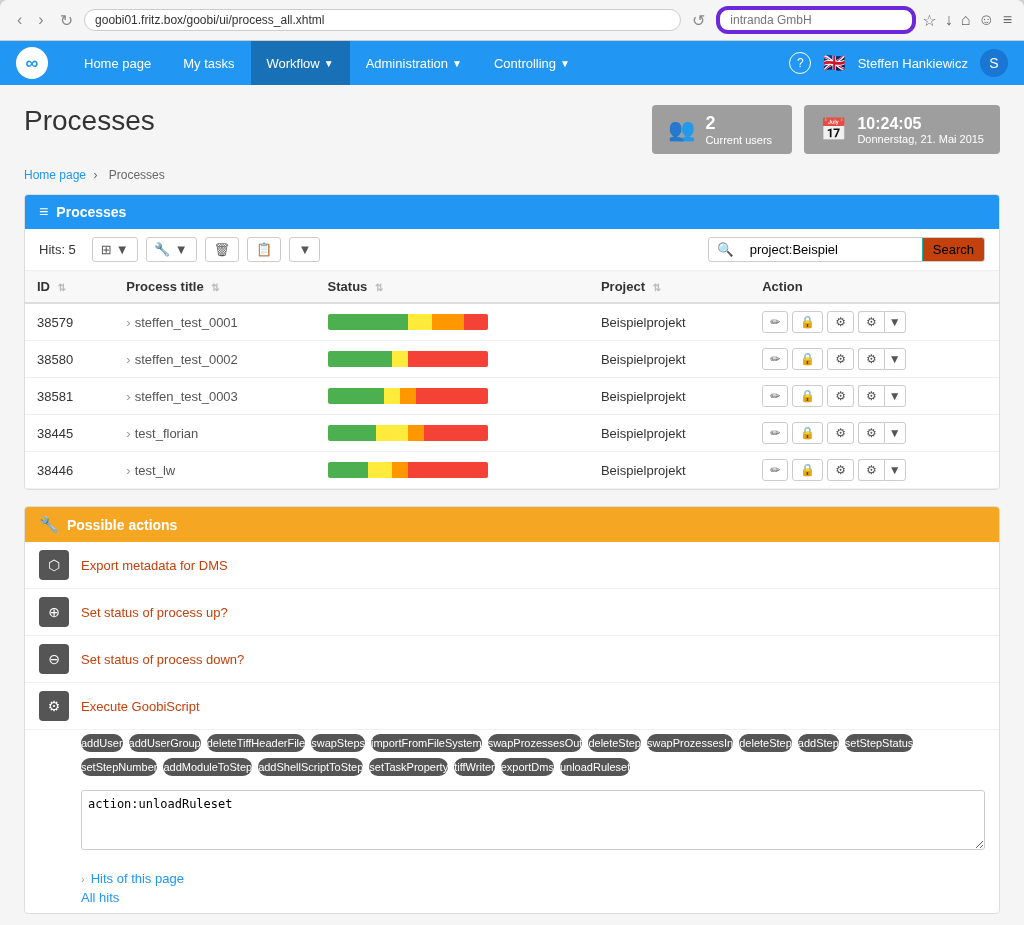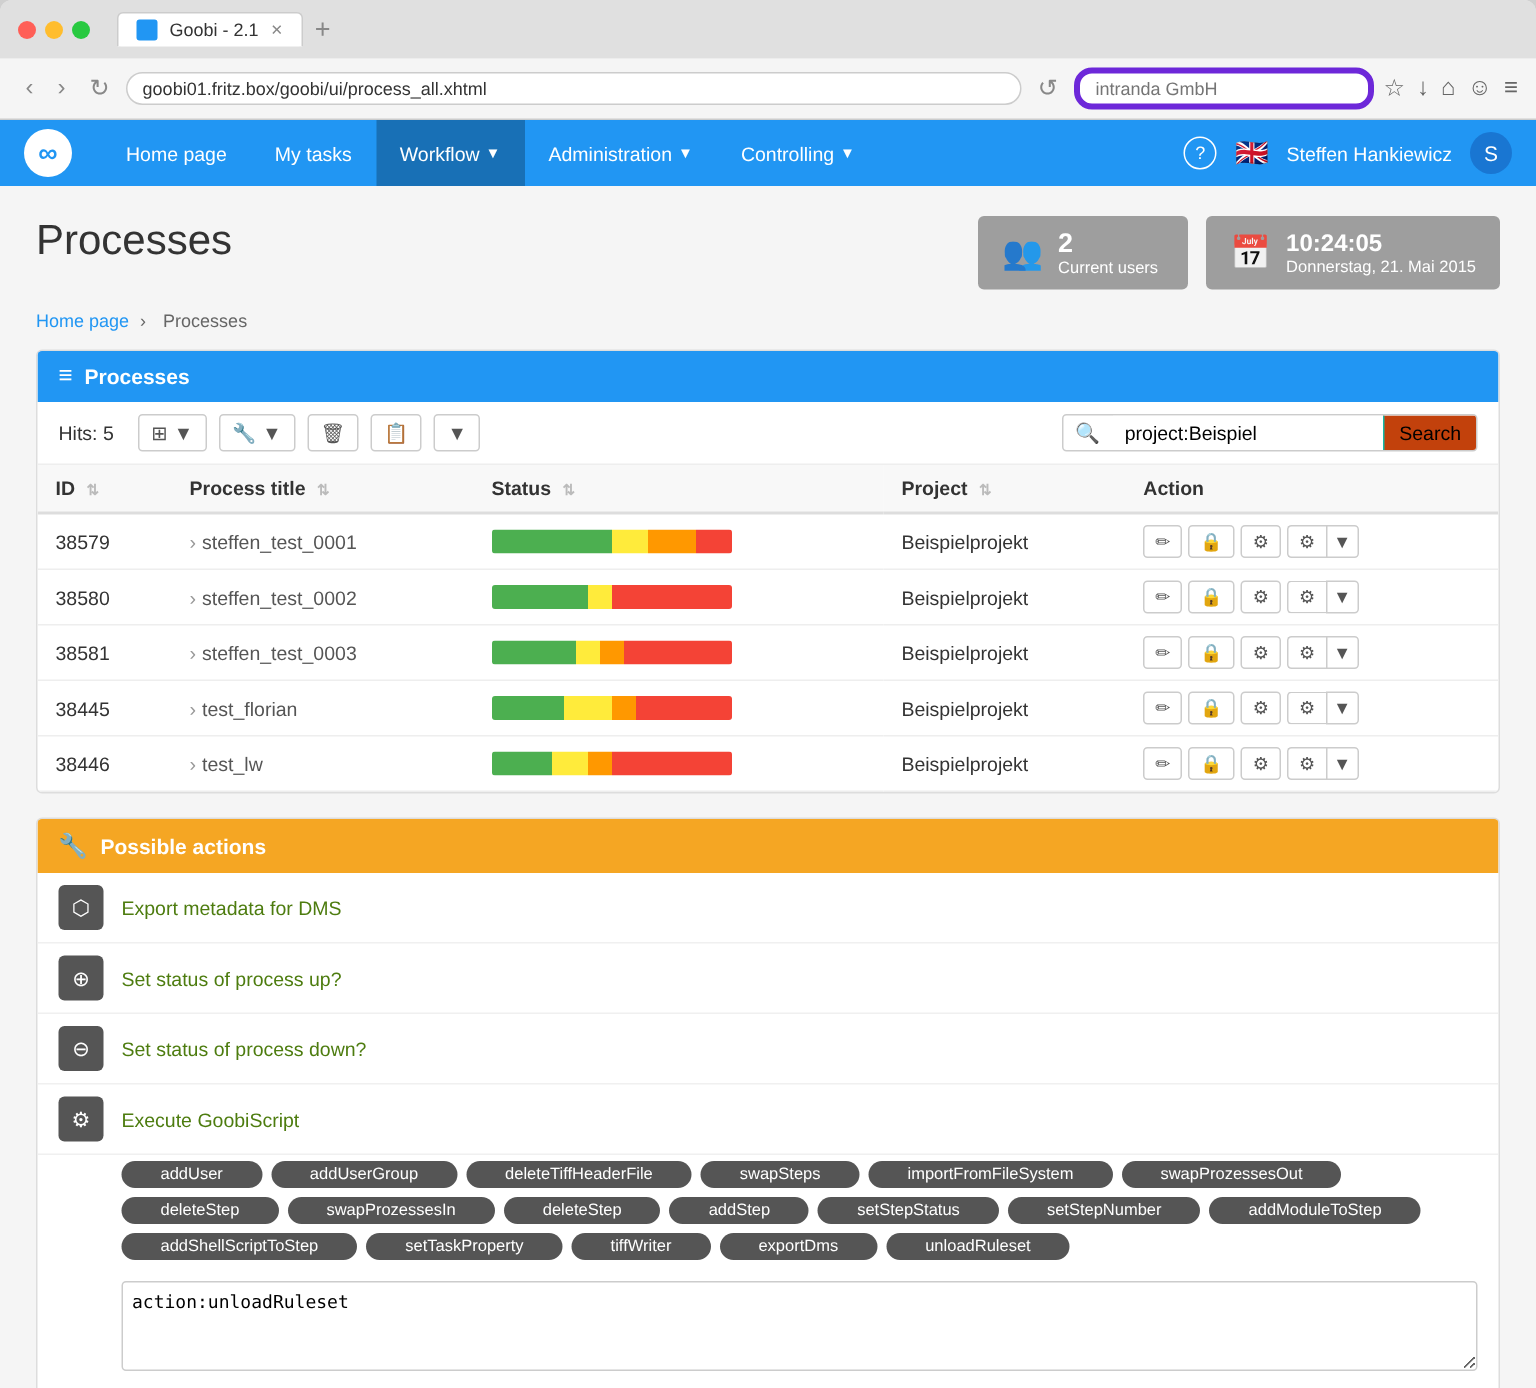--- a/index.html
+++ b/index.html
@@ -98,56 +98,41 @@
     .action-btns { display: flex; gap: 4px; align-items: center; }
     .act-btn { background: #fff; border: 1px solid #ccc; border-radius: 3px; padding: 3px 7px; cursor: pointer; font-size: 12px; color: #555; }
     .act-btn-split { display: flex; }
     .act-btn-split .main { border-right: none; border-radius: 3px 0 0 3px; }
     .act-btn-split .arrow { border-radius: 0 3px 3px 0; padding: 3px 4px; }
 
     
     .action-row { display: flex; align-items: center; padding: 8px 14px; gap: 12px; border-bottom: 1px solid #f0f0f0; }
     .action-row:last-child { border-bottom: none; }
     .action-icon { width: 30px; height: 30px; background: #555; border-radius: 4px; display: flex; align-items: center; justify-content: center; color: #fff; font-size: 14px; flex-shrink: 0; }
-    .action-link { color: #4d7c0f; text-decoration: none; cursor: pointer; font-size: 13px; }
+    .action-link { color: #c2410c; text-decoration: none; cursor: pointer; font-size: 13px; }
 
     
     .script-tags { display: flex; flex-wrap: wrap; gap: 6px; padding: 4px 14px 10px 56px; }
-    .script-tag { background: #555; color: #fff; border-radius: 12px; padding: 3px 26px; font-size: 11px; cursor: pointer; }
+    .script-tag { background: #555; color: #fff; border-radius: 12px; padding: 3px 0; font-size: 11px; cursor: pointer; }
 
     
     .script-textarea-wrap { padding: 4px 14px 10px 56px; }
     .script-textarea { width: 100%; height: 60px; border: 1px solid #ccc; border-radius: 3px; padding: 6px; font-size: 12px; font-family: monospace; resize: vertical; }
 
     
     .hits-section { padding: 6px 14px 6px 56px; }
     .hits-row { display: flex; align-items: center; gap: 6px; font-size: 13px; color: #2196F3; cursor: pointer; padding: 2px 0; }
     .hits-row .chevron { color: #999; font-size: 11px; }
     .hits-row span { color: #2196F3; text-decoration: none; }
   </style>
 </head>
 <body>
 
 <div class="browser-chrome">
 
-  <div class="browser-titlebar">
-    <div class="traffic-lights">
-      <div class="tl tl-red"></div>
-      <div class="tl tl-yellow"></div>
-      <div class="tl tl-green"></div>
-    </div>
-    <div class="browser-tabs">
-      <div class="browser-tab">
-        <span class="tab-icon"></span>
-        <span>Goobi - 2.1</span>
-        <span class="tab-close">✕</span>
-      </div>
-      <span class="new-tab">+</span>
-    </div>
-  </div>
 
   <div class="browser-addressbar">
     <button class="nav-btn">‹</button>
     <button class="nav-btn">›</button>
     <button class="nav-btn">↻</button>
     <input class="address-input" type="text" value="goobi01.fritz.box/goobi/ui/process_all.xhtml" style="">
     <button class="nav-btn">↺</button>
     <input class="search-input-browser" type="text" placeholder="intranda GmbH" style="">
     <div class="browser-icons">
       <span>☆</span>

